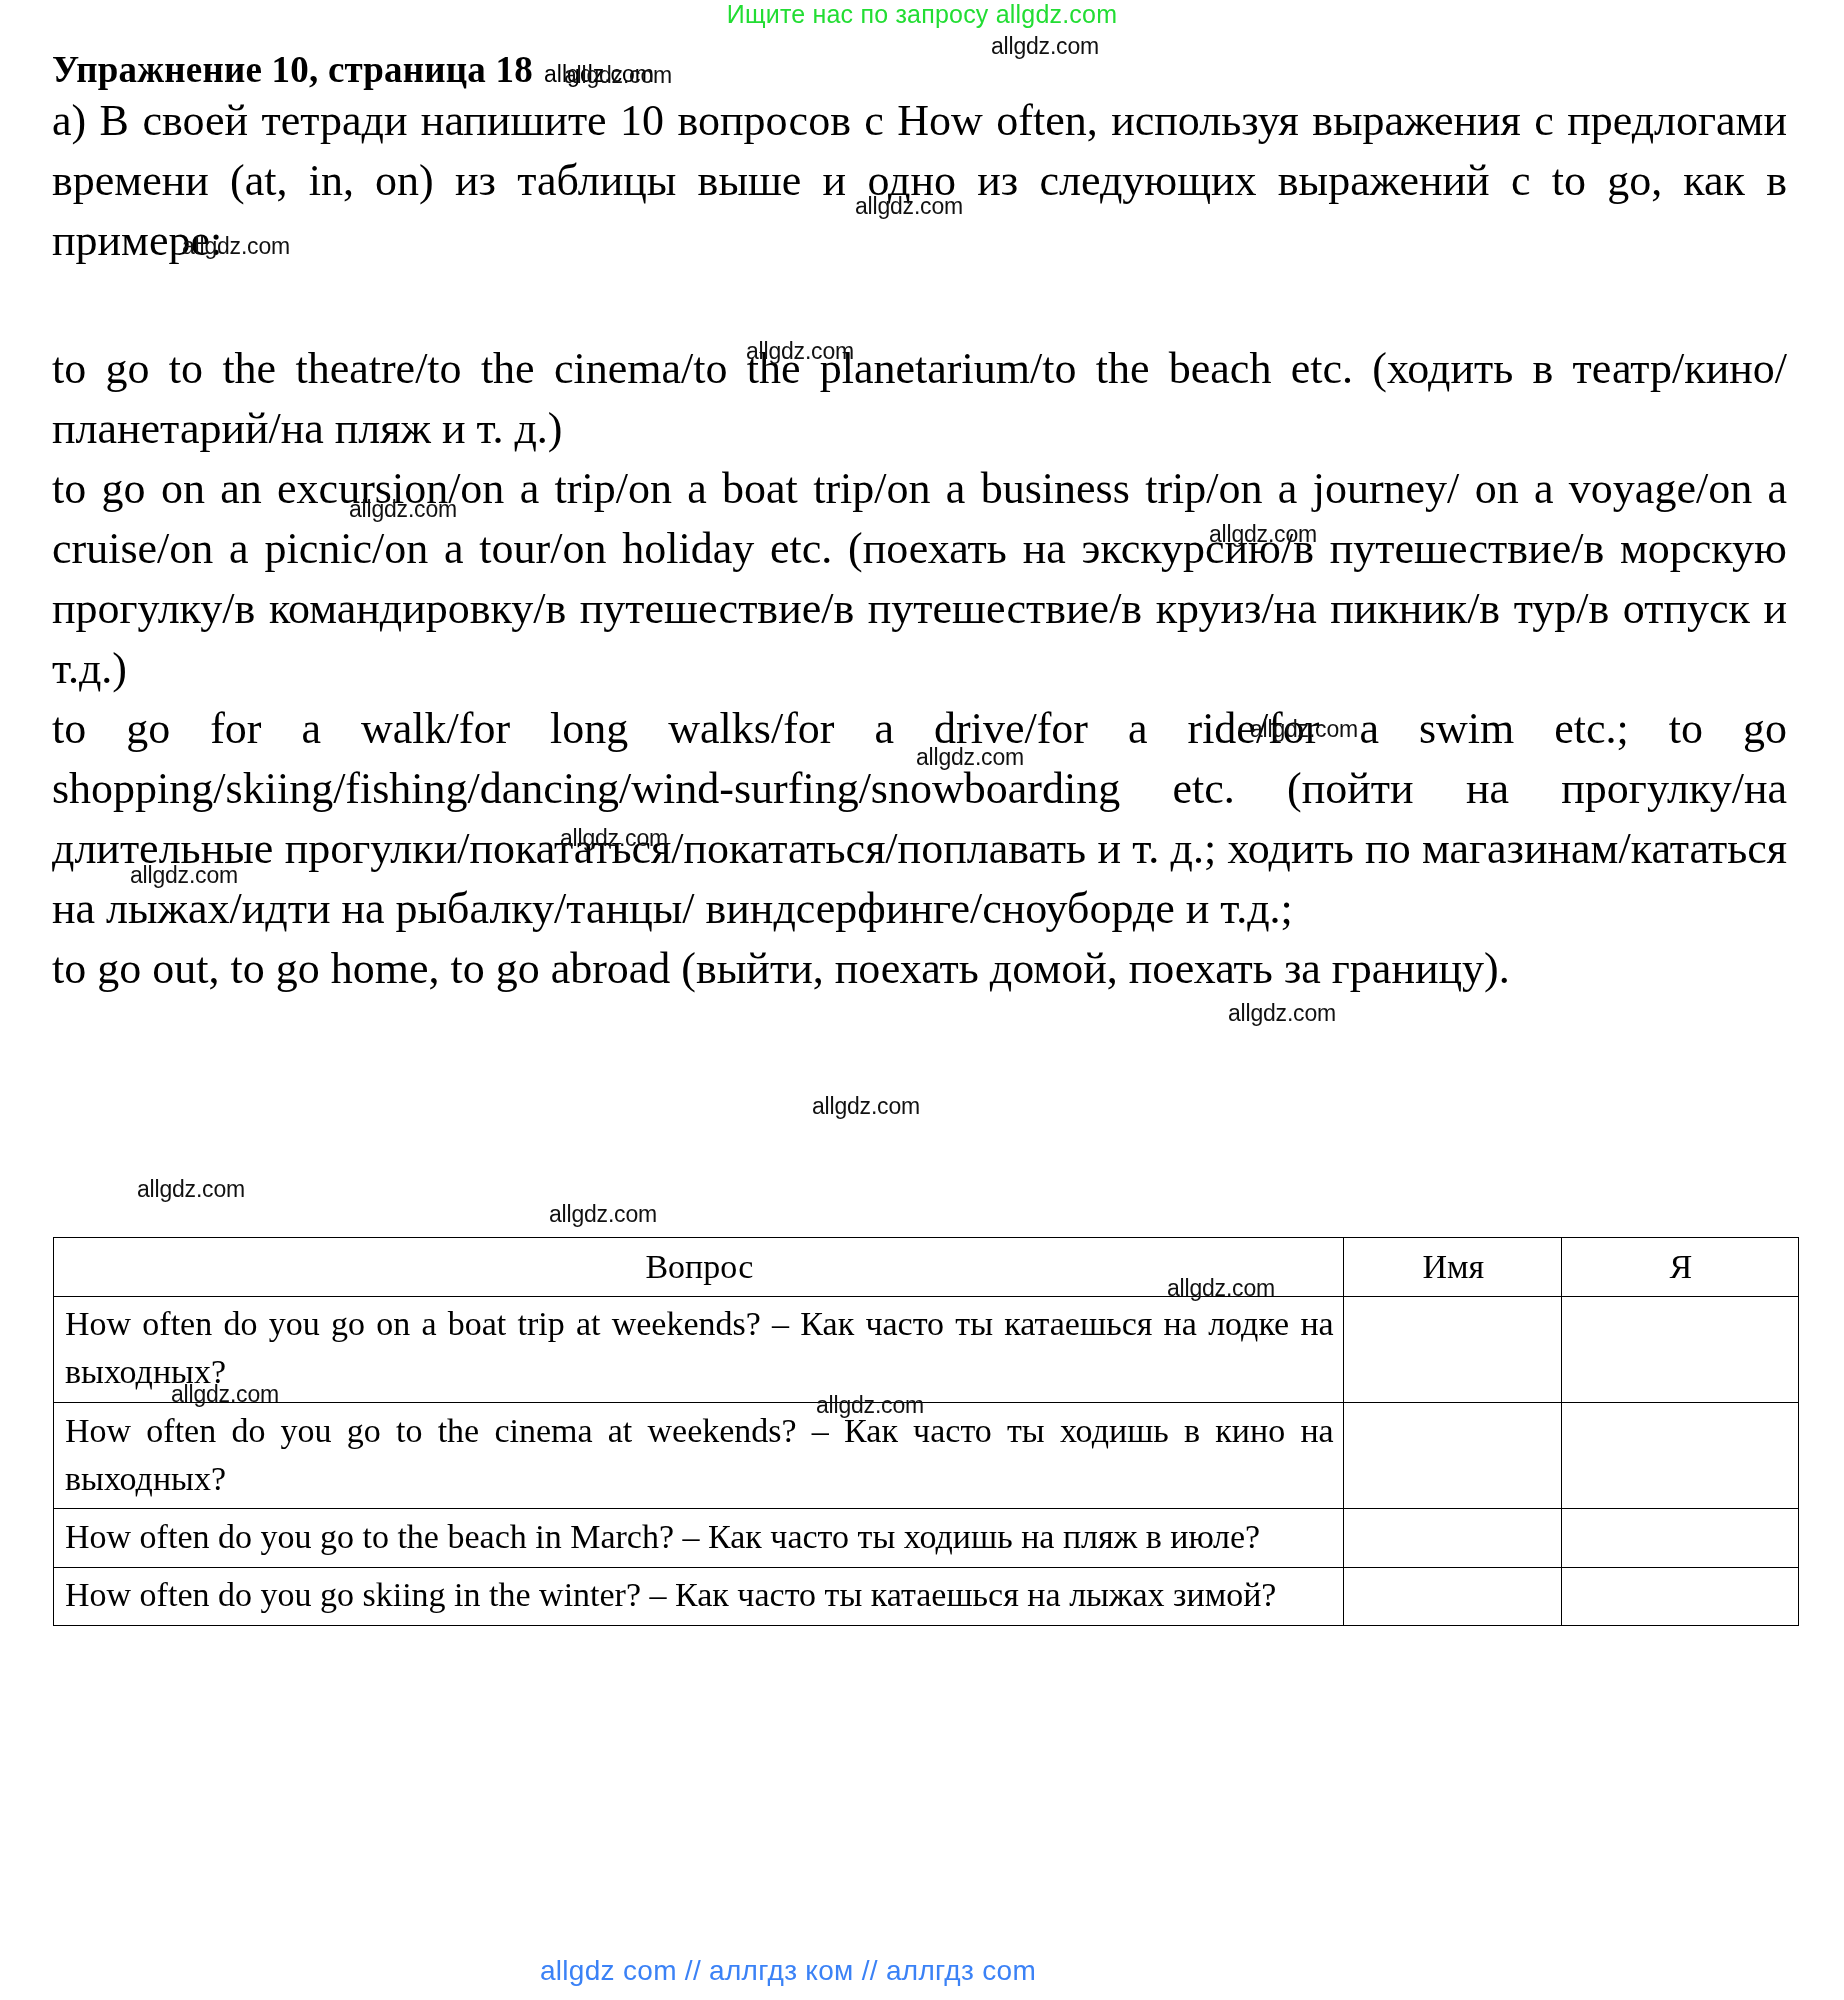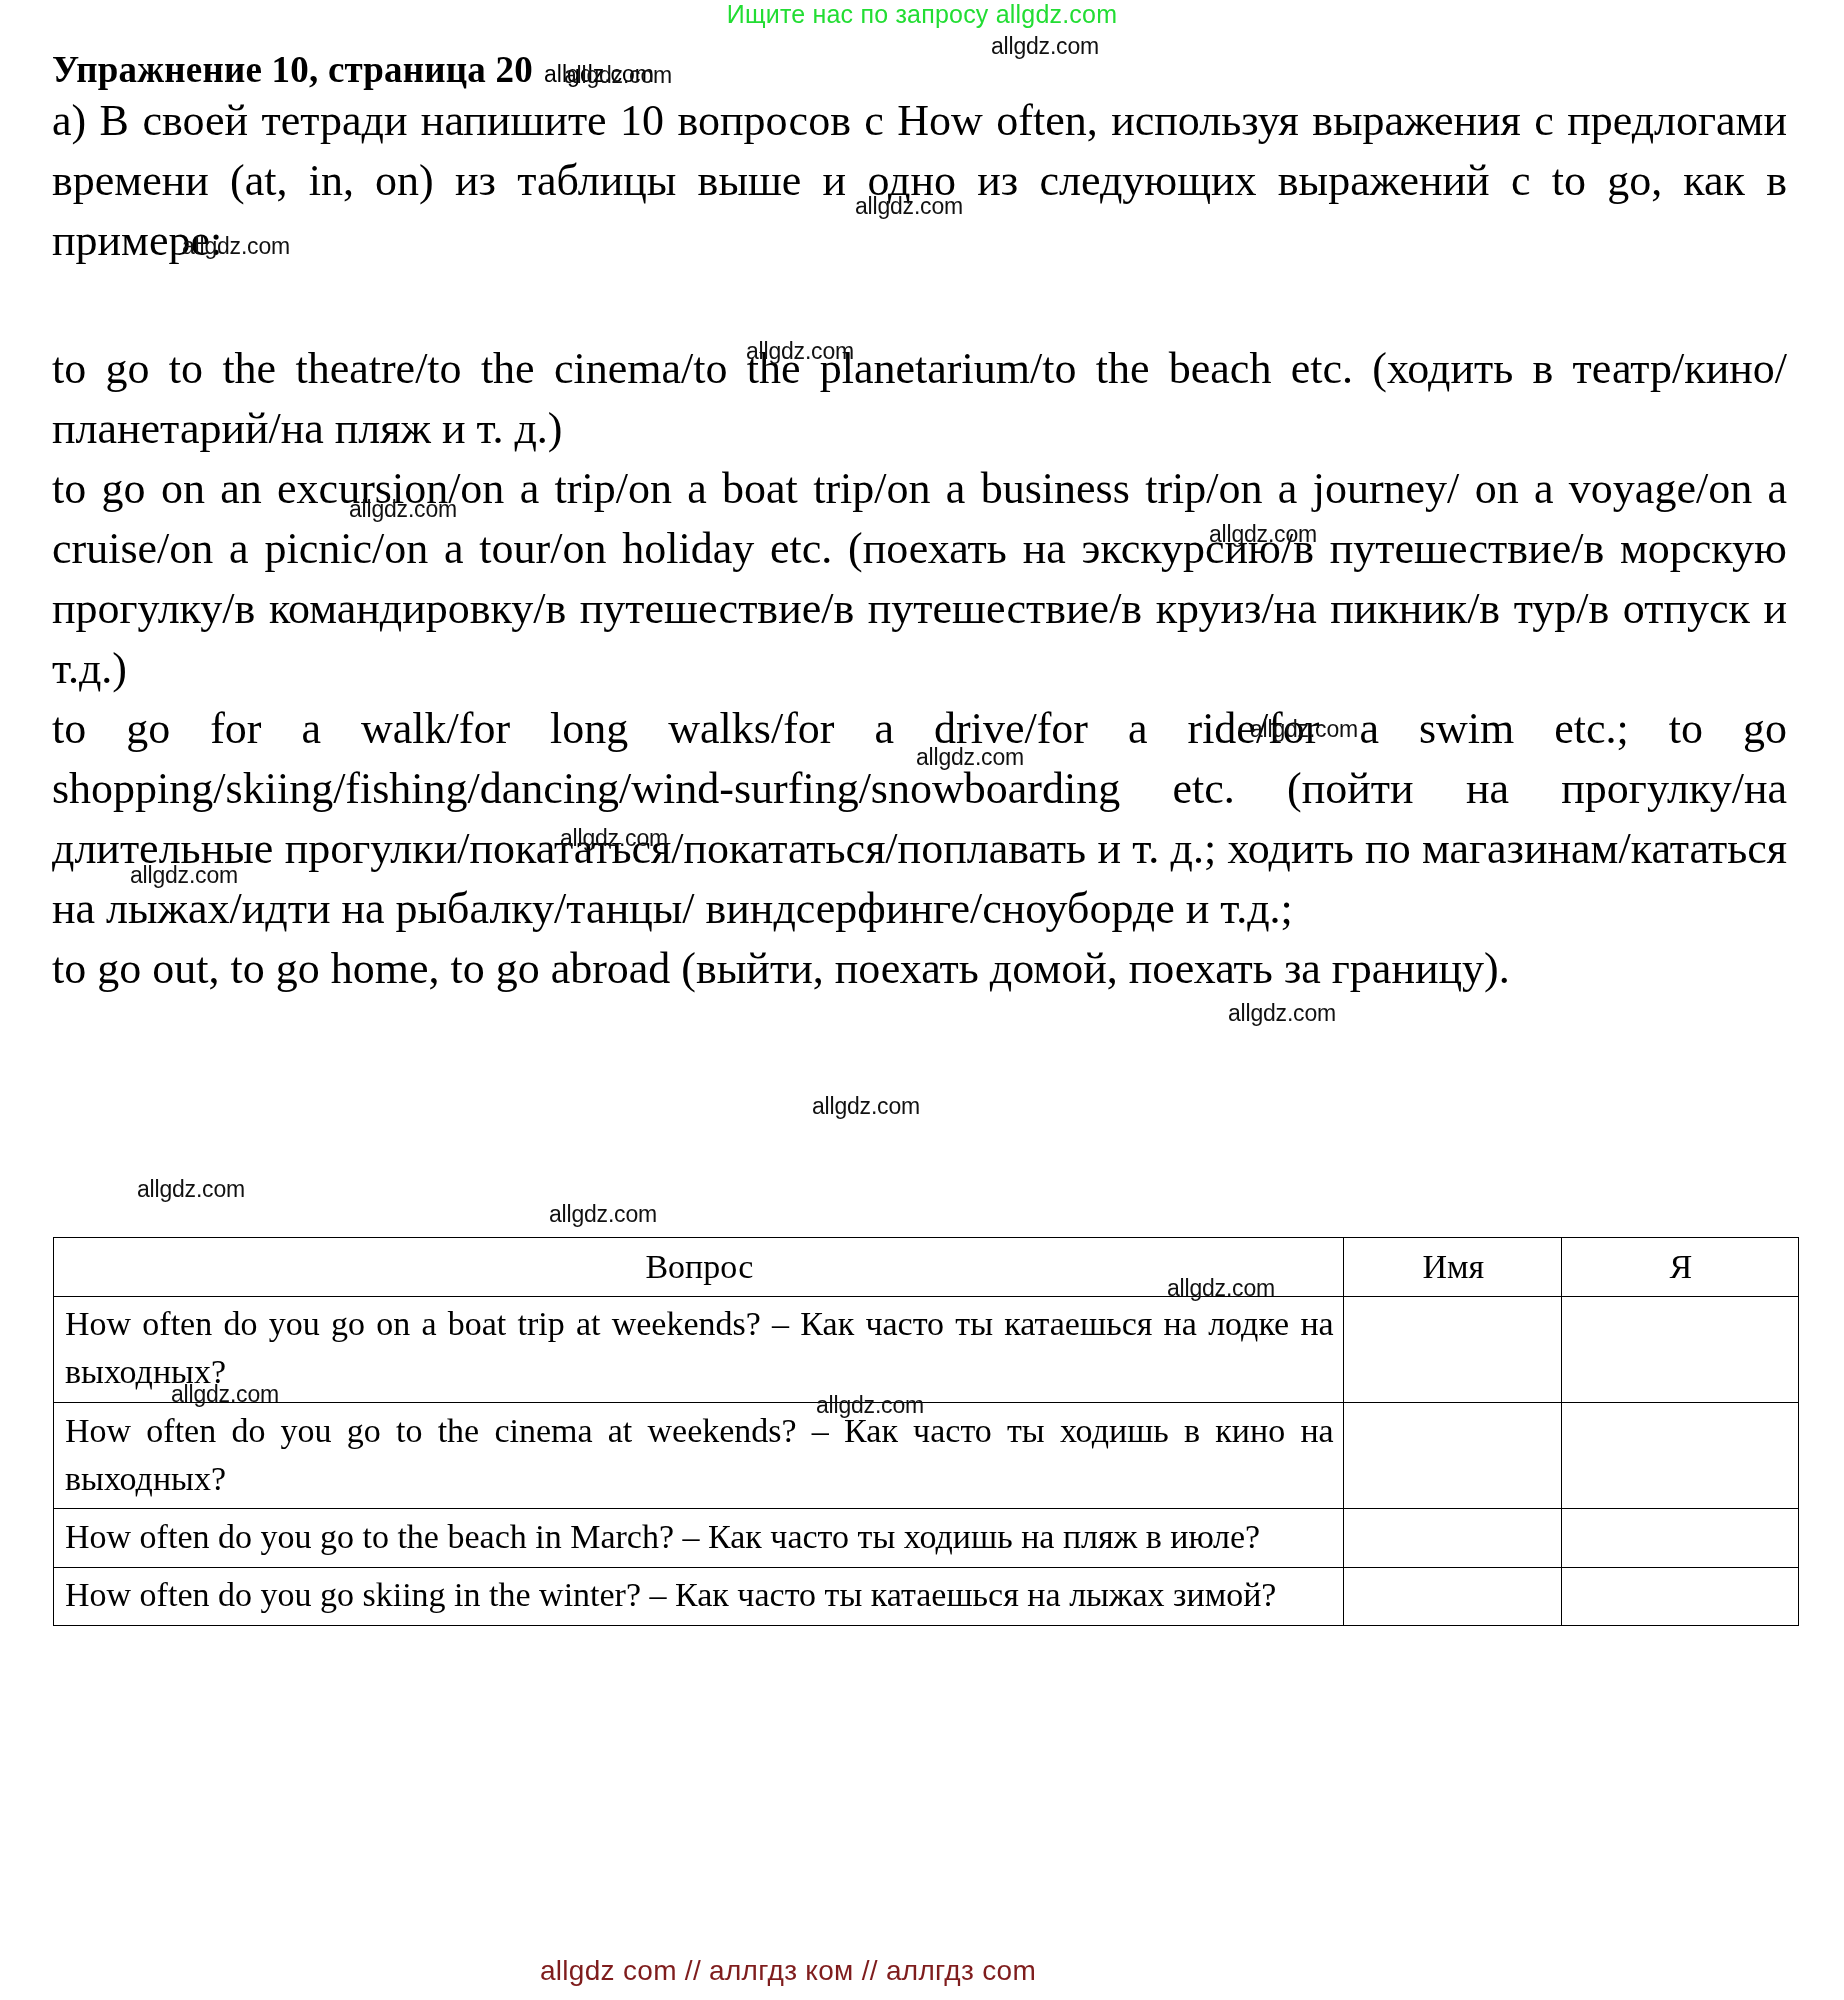--- a/index.html
+++ b/index.html
@@ -108,34 +108,34 @@
 
   
   .footer {
     position: absolute;
     left: 0;
     top: 1955px;
     width: 1576px;
     text-align: center;
     font-family: "Liberation Sans", sans-serif;
     font-size: 28px;
-    color: #7f1d1d;
+    color: #3b82f6;
     white-space: nowrap;
     letter-spacing: 0.3px;
   }
 </style>
 </head>
 <body>
 
 <div class="page">
 
   <div class="promo-banner">Ищите нас по запросу allgdz.com</div>
 
   <div class="title-line">
-    <span class="ttl">Упражнение 10, страница 20</span>
+    <span class="ttl">Упражнение 10, страница 18</span>
   <span style="font-family: &quot;Liberation Sans&quot;, sans-serif; font-size: 23px; margin-left: 7.4px;">allgdz.com</span></div>
 
   <div class="body-block" id="para-a">
     <p>а) В своей тетради напишите 10 вопросов с How often, используя выражения с предлогами времени (at, in, on) из таблицы выше и одно из следующих выражений с to go, как в примере:</p>
   </div>
 
   <div class="body-block" id="para-list">
     <p>to go to the theatre/to the cinema/to the planetarium/to the beach etc. (ходить в театр/кино/планетарий/на пляж и т. д.)</p>
     <p>to go on an excursion/on a trip/on a boat trip/on a business trip/on a journey/ on a voyage/on a cruise/on a picnic/on a tour/on holiday etc. (поехать на экскурсию/в путешествие/в морскую прогулку/в командировку/в путешествие/в путешествие/в круиз/на пикник/в тур/в отпуск и т.д.)</p>
     <p>to go for a walk/for long walks/for a drive/for a ride/for a swim etc.; to go shopping/skiing/fishing/dancing/wind-surfing/snowboarding etc. (пойти на прогулку/на длительные прогулки/покататься/покататься/поплавать и т. д.; ходить по магазинам/кататься на лыжах/идти на рыбалку/танцы/ виндсерфинге/сноуборде и т.д.;</p>

